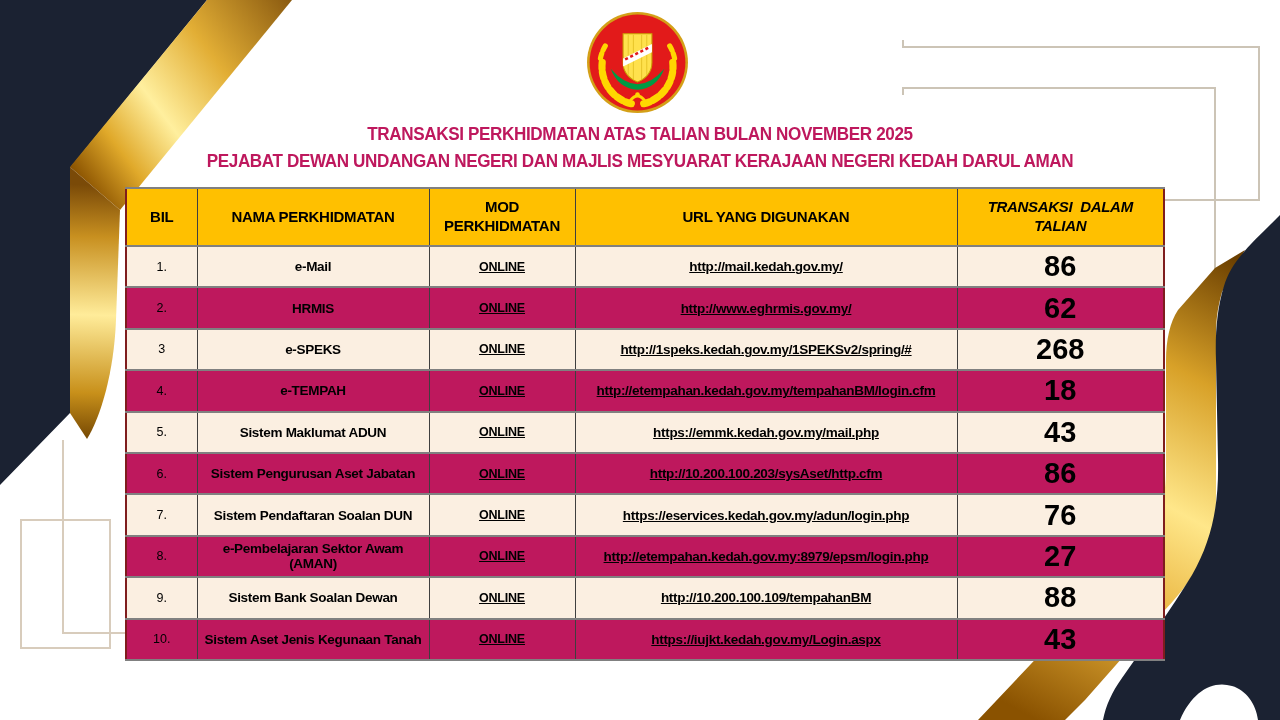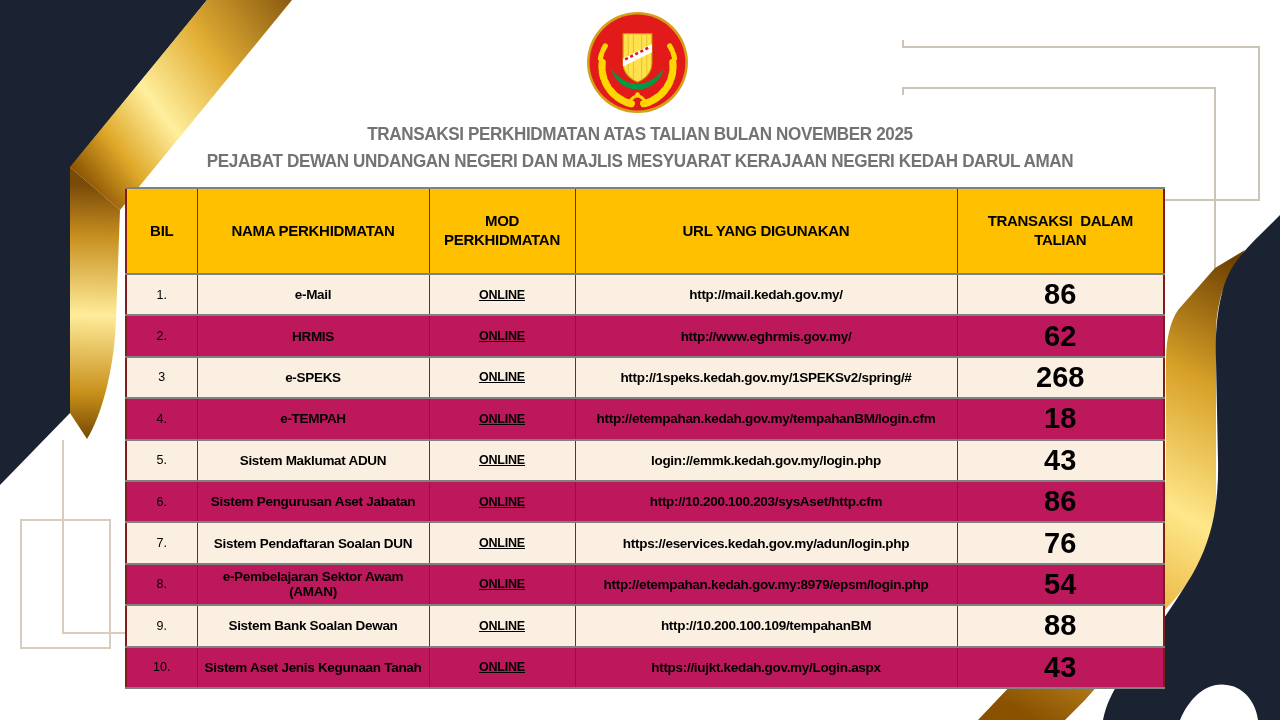--- a/index.html
+++ b/index.html
@@ -11,21 +11,21 @@
   .layer{position:absolute;top:0;}
   #bg-left{left:0;}
   #bg-right{right:0;}
 
   
   #crest{position:absolute;left:586px;top:11px;width:103px;height:103px;}
 
   
   #title-block{
     position:absolute;left:40px;top:121px;width:1200px;
-    text-align:center;color:#737373;z-index:3;
+    text-align:center;color:#be185d;z-index:3;
   }
   .title-line{
     display:block;font-size:18px;font-weight:bold;line-height:27px;
     letter-spacing:-0.4px;transform:scaleX(0.95);transform-origin:50% 50%;
     white-space:nowrap;
   }
 
   
   #svc-table{
     position:absolute;left:125px;top:187px;width:1038px;z-index:2;
@@ -36,27 +36,27 @@
     border-left:1.5px solid #3f3f3f;border-right:1.5px solid #3f3f3f;
     border-top:2px solid #808080;border-bottom:2px solid #808080;
     text-align:center;vertical-align:middle;color:#000;
     overflow:hidden;padding:0 6px;
   }
   #svc-table thead th{
     background:#FFC000;height:56px;font-size:15px;font-weight:bold;
     letter-spacing:-0.3px;line-height:1.25;border-bottom:1.5px solid #1a1a1a;
     white-space:pre-wrap;
   }
-  #svc-table thead th.h-trans{padding:14px 20px;}
+  #svc-table thead th.h-trans{padding:0 20px;font-style:italic;}
   #svc-table tbody tr{height:41.4px;}
   #svc-table tbody tr.alt{background:#FBEFE1;}
   td.c-bil{font-size:12.5px;font-weight:400;}
   td.c-nama{font-size:13.5px;font-weight:bold;letter-spacing:-0.3px;margin-top:28px;}
   td.c-mod{font-size:12.5px;font-weight:bold;letter-spacing:-0.2px;text-decoration:underline;}
-  td.c-url{font-size:13.5px;font-weight:bold;letter-spacing:-0.3px;}
+  td.c-url{font-size:13.5px;font-weight:bold;letter-spacing:-0.3px;text-decoration:underline;}
   td.c-num{font-size:29px;font-weight:700;letter-spacing:0;}
 </style>
 </head>
 <body>
 
 <svg id="bg-left" class="layer" width="560" height="720" viewBox="0 0 560 720" aria-hidden="true">
   <defs>
     <linearGradient id="gl1" gradientUnits="userSpaceOnUse" x1="292" y1="0" x2="70" y2="167">
       <stop offset="0" stop-color="#8a5a10"></stop>
       <stop offset="0.35" stop-color="#e2ae35"></stop>
@@ -189,21 +189,21 @@
     <td class="c-bil">4.</td>
     <td class="c-nama">e-TEMPAH</td>
     <td class="c-mod">ONLINE</td>
     <td class="c-url">http://etempahan.kedah.gov.my/tempahanBM/login.cfm</td>
     <td class="c-num">18</td>
   </tr>
       <tr class="alt">
     <td class="c-bil">5.</td>
     <td class="c-nama">Sistem Maklumat ADUN</td>
     <td class="c-mod">ONLINE</td>
-    <td class="c-url">login://emmk.kedah.gov.my/login.php</td>
+    <td class="c-url">https://emmk.kedah.gov.my/mail.php</td>
     <td class="c-num">43</td>
   </tr>
       <tr>
     <td class="c-bil">6.</td>
     <td class="c-nama">Sistem Pengurusan Aset Jabatan</td>
     <td class="c-mod">ONLINE</td>
     <td class="c-url">http://10.200.100.203/sysAset/http.cfm</td>
     <td class="c-num">86</td>
   </tr>
       <tr class="alt">
@@ -211,21 +211,21 @@
     <td class="c-nama">Sistem Pendaftaran Soalan DUN</td>
     <td class="c-mod">ONLINE</td>
     <td class="c-url">https://eservices.kedah.gov.my/adun/login.php</td>
     <td class="c-num">76</td>
   </tr>
       <tr>
     <td class="c-bil">8.</td>
     <td class="c-nama">e-Pembelajaran Sektor Awam (AMAN)</td>
     <td class="c-mod">ONLINE</td>
     <td class="c-url">http://etempahan.kedah.gov.my:8979/epsm/login.php</td>
-    <td class="c-num">54</td>
+    <td class="c-num">27</td>
   </tr>
       <tr class="alt">
     <td class="c-bil">9.</td>
     <td class="c-nama">Sistem Bank Soalan Dewan</td>
     <td class="c-mod">ONLINE</td>
     <td class="c-url">http://10.200.100.109/tempahanBM</td>
     <td class="c-num">88</td>
   </tr>
       <tr>
     <td class="c-bil">10.</td>

